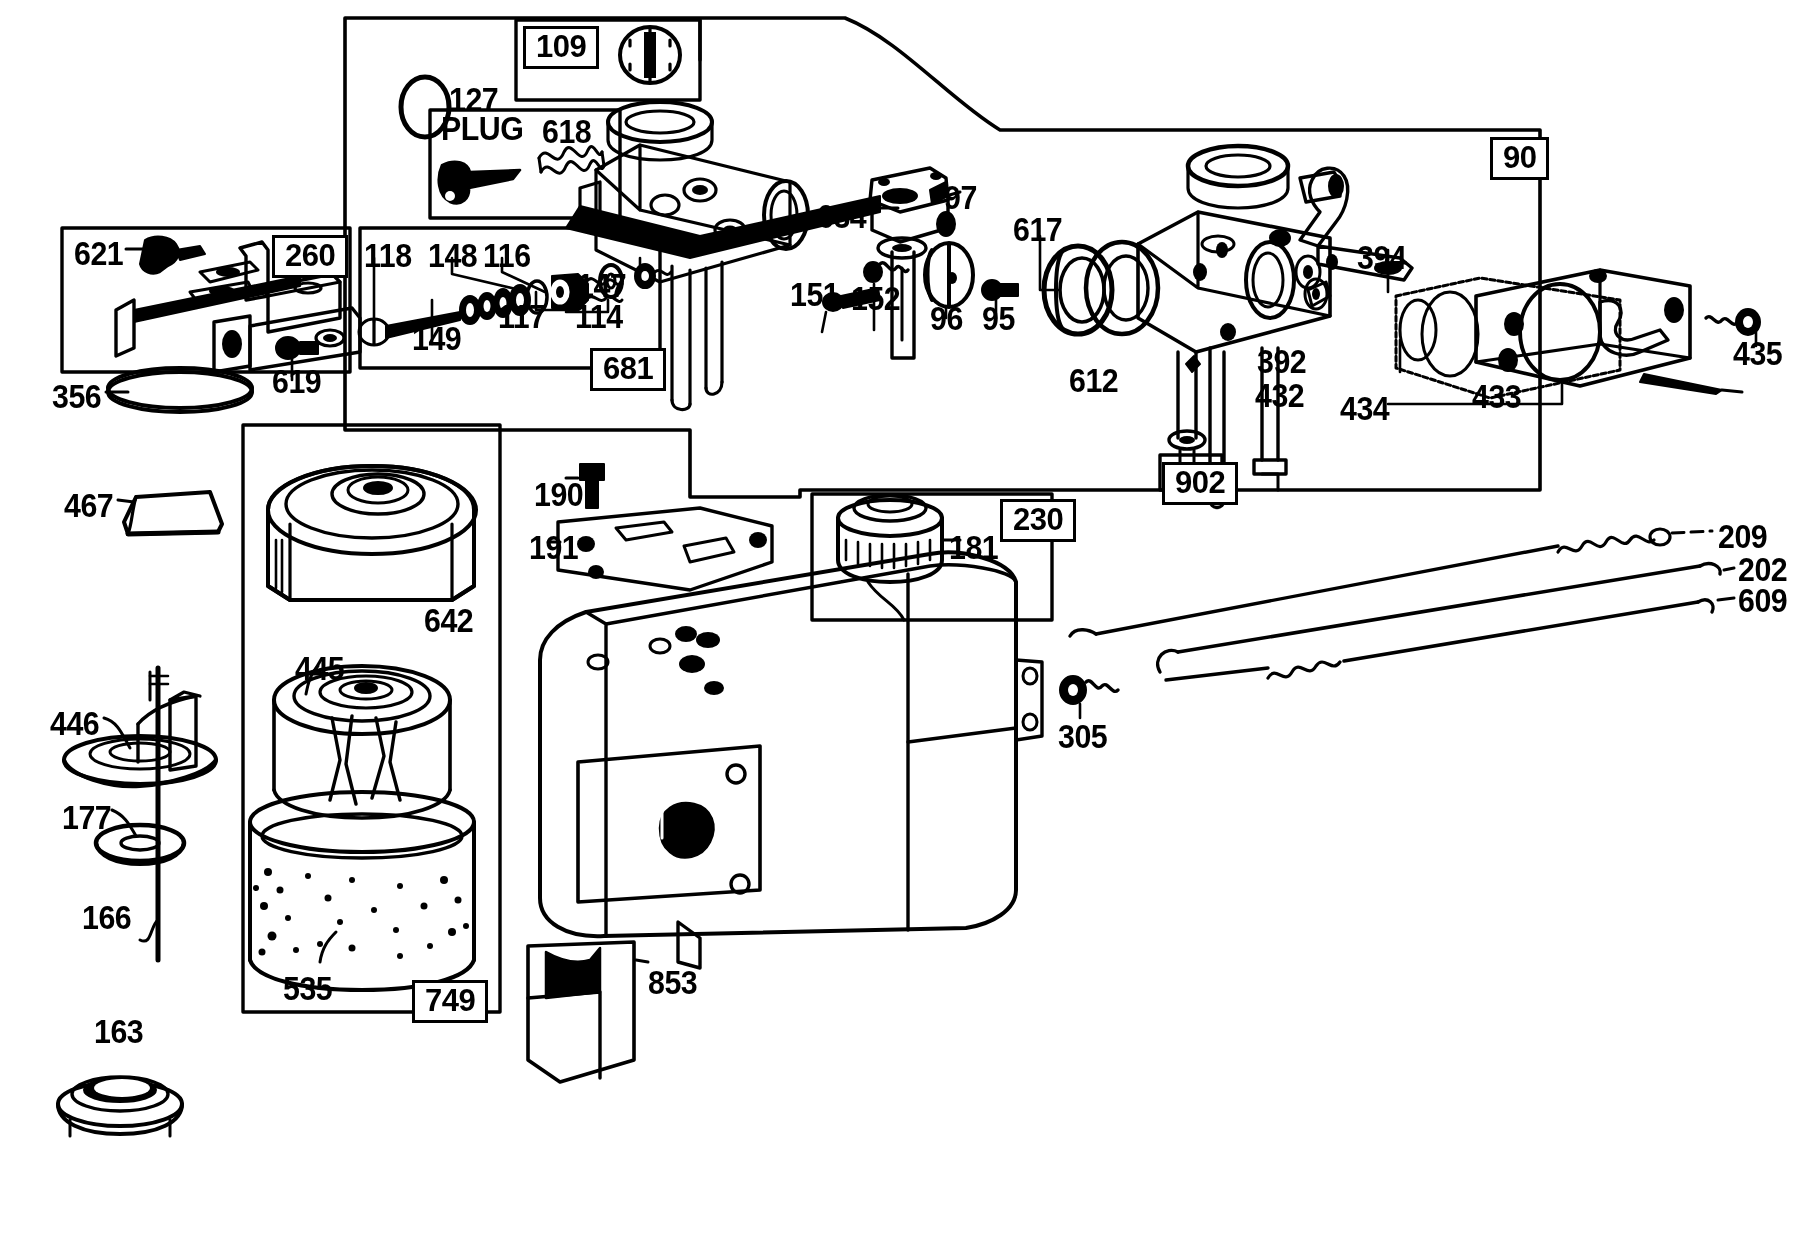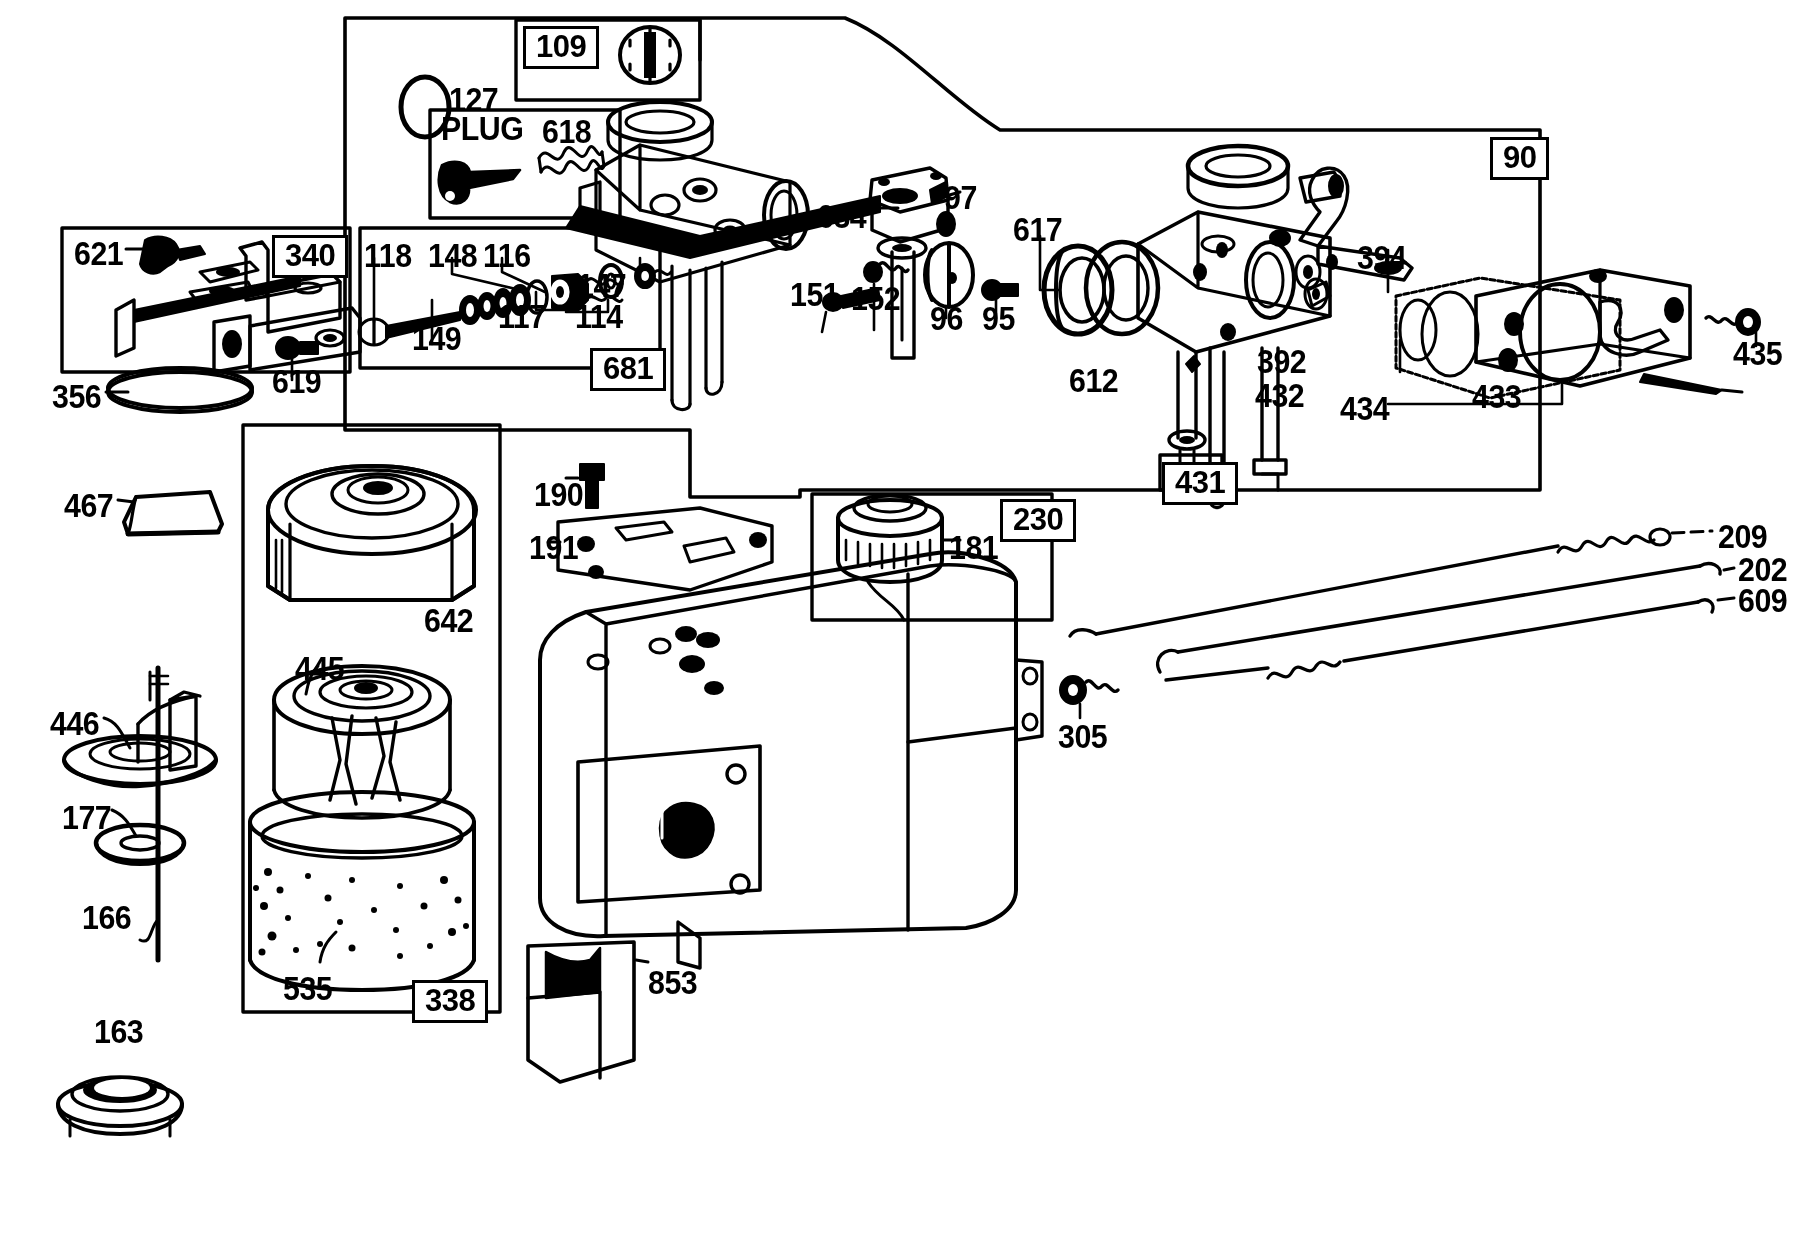--- a/index.html
+++ b/index.html
@@ -563,21 +563,21 @@
   <div id="labels">
       <div class="boxlbl" style="left: 523px; top: 26px;">109</div>
       <div class="lbl lg" style="left: 449px; top: 83px;">127</div>
       <div class="lbl lg" style="left: 441px; top: 112px;">PLUG</div>
       <div class="lbl lg" style="left: 542px; top: 115px;">618</div>
       <div class="boxlbl" style="left: 1480px; top: 137px; margin-left: 10px;">90</div>
       <div class="lbl lg" style="left: 944px; top: 181px;">97</div>
       <div class="lbl lg" style="left: 817px; top: 200px;">634</div>
       <div class="lbl lg" style="left: 1013px; top: 213px;">617</div>
       <div class="lbl lg" style="left: 74px; top: 237px;">621</div>
-      <div class="boxlbl" style="left: 272px; top: 235px;">340</div>
+      <div class="boxlbl" style="left: 272px; top: 235px;">260</div>
       <div class="lbl lg" style="left: 364px; top: 239px;">118</div>
       <div class="lbl lg" style="left: 428px; top: 239px;">148</div>
       <div class="lbl lg" style="left: 483px; top: 239px;">116</div>
       <div class="lbl lg" style="left: 1357px; top: 241px;">394</div>
       <div class="lbl lg" style="left: 577px; top: 269px;">147</div>
       <div class="lbl lg" style="left: 790px; top: 278px;">151</div>
       <div class="lbl lg" style="left: 851px; top: 282px;">152</div>
       <div class="lbl lg" style="left: 498px; top: 300px;">117</div>
       <div class="lbl lg" style="left: 575px; top: 300px;">114</div>
       <div class="lbl lg" style="left: 930px; top: 302px;">96</div>
@@ -587,33 +587,33 @@
       <div class="boxlbl" style="left: 578px; top: 348px; margin-left: 12px;">681</div>
       <div class="lbl lg" style="left: 1257px; top: 345px;">392</div>
       <div class="lbl lg" style="left: 272px; top: 365px;">619</div>
       <div class="lbl lg" style="left: 1069px; top: 364px;">612</div>
       <div class="lbl lg" style="left: 52px; top: 380px;">356</div>
       <div class="lbl lg" style="left: 1255px; top: 379px;">432</div>
       <div class="lbl lg" style="left: 1472px; top: 380px;">433</div>
       <div class="lbl lg" style="left: 1340px; top: 392px;">434</div>
       <div class="lbl lg" style="left: 534px; top: 478px;">190</div>
       <div class="lbl lg" style="left: 64px; top: 489px;">467</div>
-      <div class="boxlbl" style="left: 1162px; top: 462px;">431</div>
+      <div class="boxlbl" style="left: 1162px; top: 462px;">902</div>
       <div class="boxlbl" style="left: 1000px; top: 499px;">230</div>
       <div class="lbl lg" style="left: 1718px; top: 520px;">209</div>
       <div class="lbl lg" style="left: 529px; top: 531px;">191</div>
       <div class="lbl lg" style="left: 949px; top: 531px;">181</div>
       <div class="lbl lg" style="left: 1738px; top: 553px;">202</div>
       <div class="lbl lg" style="left: 1738px; top: 584px;">609</div>
       <div class="lbl lg" style="left: 424px; top: 604px;">642</div>
       <div class="lbl lg" style="left: 295px; top: 652px;">445</div>
       <div class="lbl lg" style="left: 50px; top: 707px;">446</div>
       <div class="lbl lg" style="left: 1058px; top: 720px;">305</div>
       <div class="lbl lg" style="left: 62px; top: 801px;">177</div>
       <div class="lbl lg" style="left: 82px; top: 901px;">166</div>
       <div class="lbl lg" style="left: 283px; top: 972px;">535</div>
       <div class="lbl lg" style="left: 648px; top: 966px;">853</div>
-      <div class="boxlbl" style="left: 412px; top: 980px;">338</div>
+      <div class="boxlbl" style="left: 412px; top: 980px;">749</div>
       <div class="lbl lg" style="left: 94px; top: 1015px;">163</div>
     </div>
 
 
 </div>
 
 </body></html>

